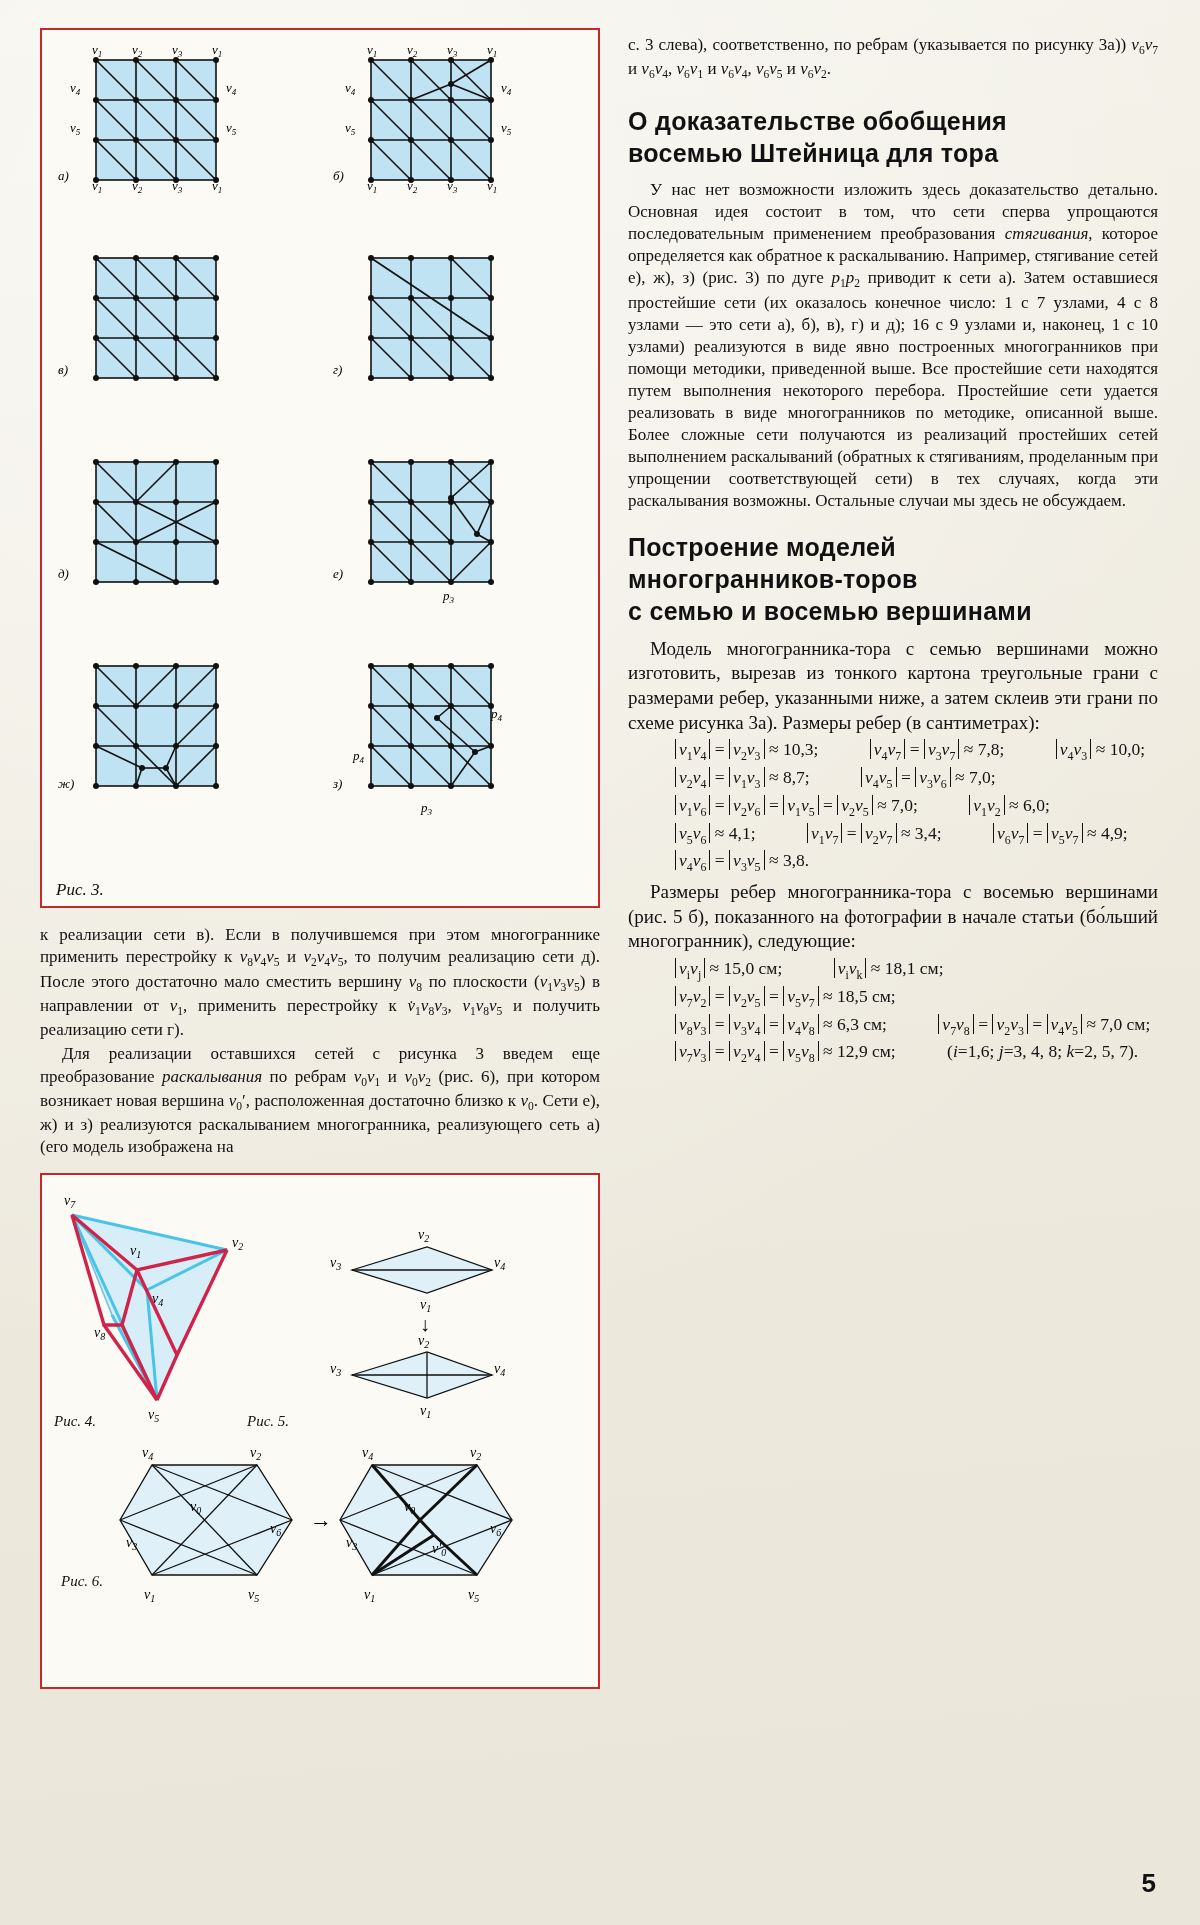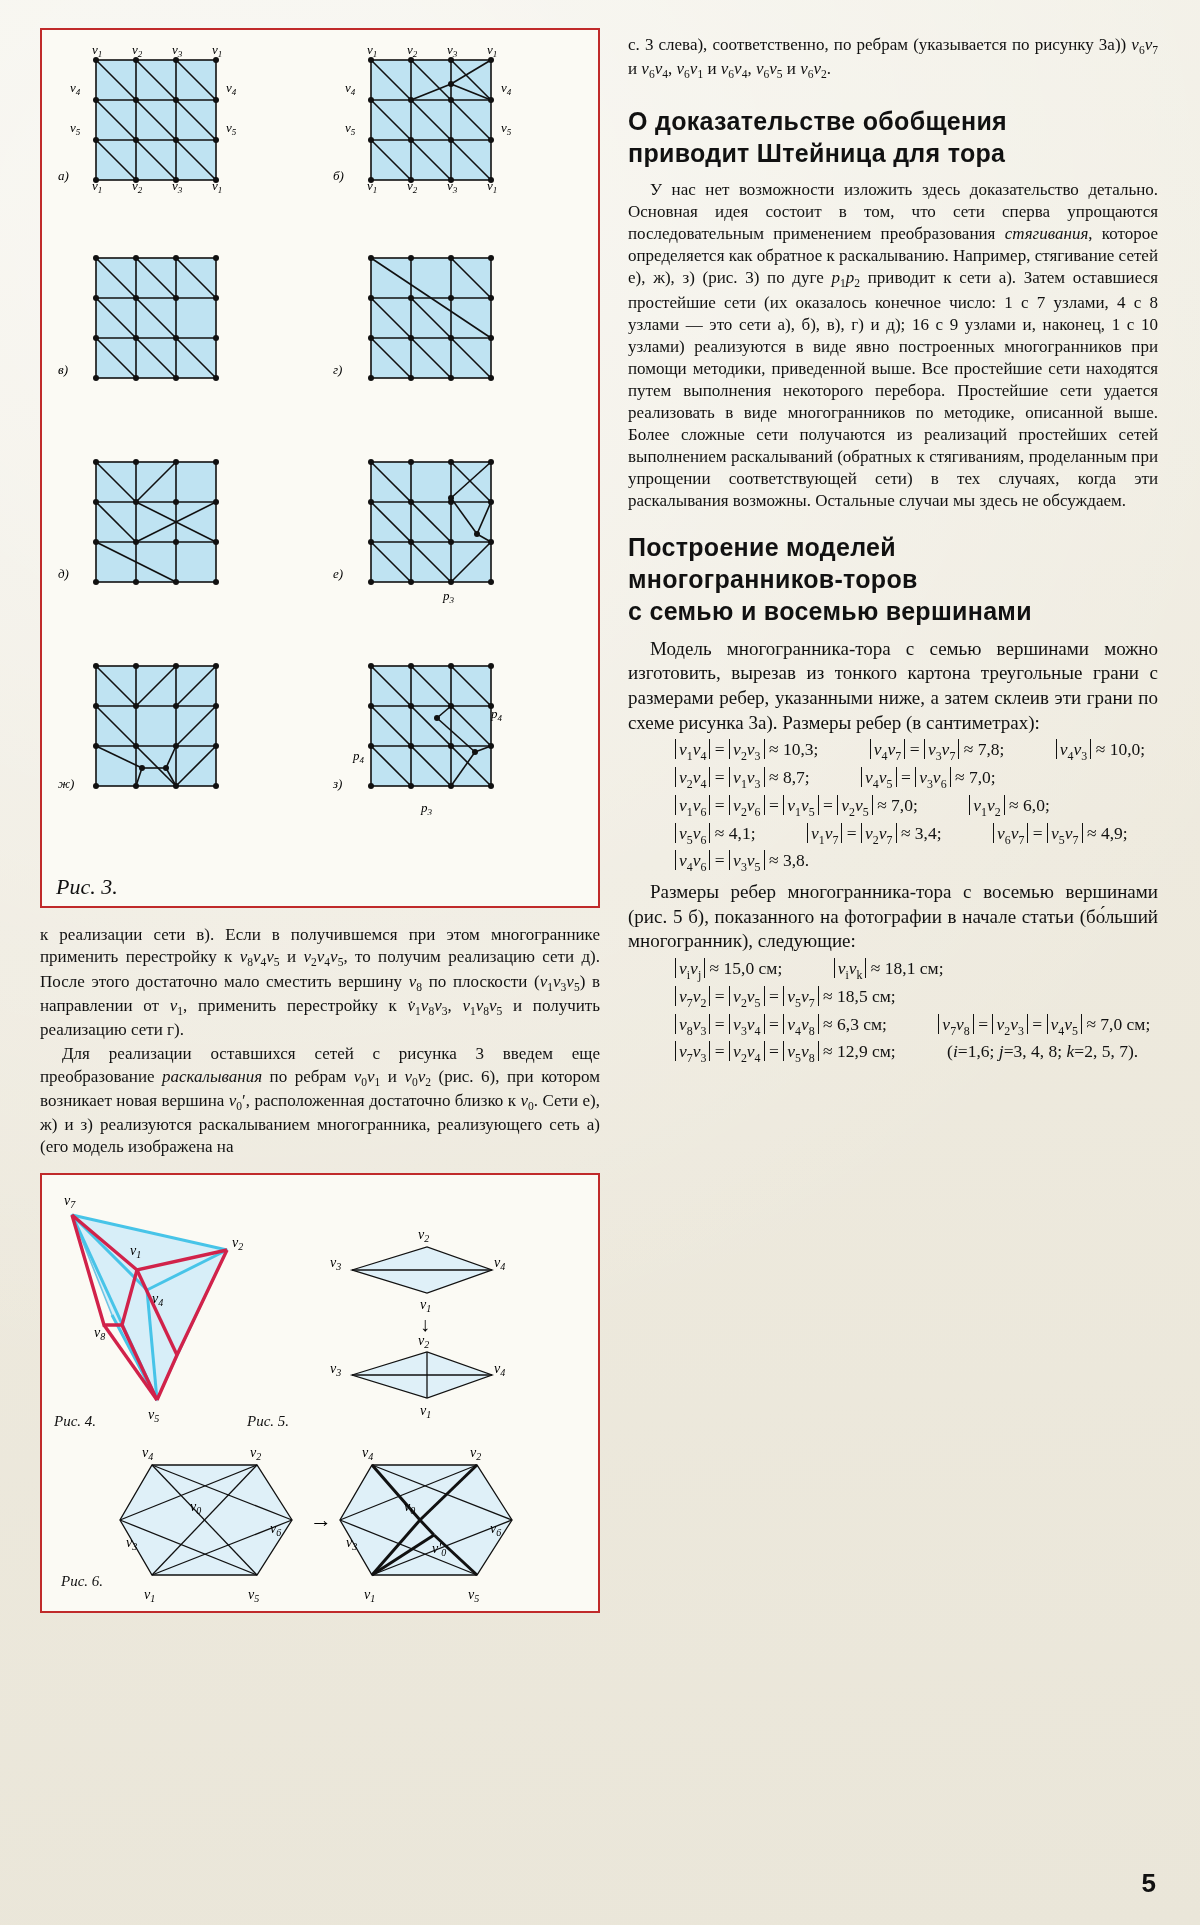--- a/index.html
+++ b/index.html
@@ -33,21 +33,21 @@
     display:grid;
     grid-template-columns:1fr 1fr;
     grid-template-rows:repeat(4, 1fr);
     gap:4px 10px;
     height:812px;
   }
   .cell{position:relative;}
   .cell svg{position:absolute;left:0;top:0;}
   .fig-caption{
     font-style:italic;
-    font-size:22px;
+    font-size:17px;
     position:absolute;
     left:14px;bottom:6px;
   }
 
   
   .ptext{
     font-size:17px;
     line-height:1.30;
     text-align:justify;
     hyphens:auto;
@@ -62,21 +62,21 @@
     margin:22px 0 10px 0;
     letter-spacing:0.3px;
   }
   i.it{font-style:italic;}
   sub{font-size:0.68em;}
 
   
   .figs-box{
     border:2px solid #c02a2a;
     background:#fbfaf4;
-    width:560px;height:440px;
+    width:560px;height:516px;
     box-sizing:border-box;
     position:relative;
     margin-top:14px;
   }
   .figs-box .lbl{
     position:absolute;
     font-style:italic;
     font-size:15px;
   }
   .pageno{
@@ -589,21 +589,21 @@
   </div>
 
   <div class="col-right">
 
     <p class="ptext">
       с. 3 слева), соответственно, по ребрам (указывается по рисунку 3а)) <i class="it">v</i><sub>6</sub><i class="it">v</i><sub>7</sub> и <i class="it">v</i><sub>6</sub><i class="it">v</i><sub>4</sub>, <i class="it">v</i><sub>6</sub><i class="it">v</i><sub>1</sub> и <i class="it">v</i><sub>6</sub><i class="it">v</i><sub>4</sub>, <i class="it">v</i><sub>6</sub><i class="it">v</i><sub>5</sub> и <i class="it">v</i><sub>6</sub><i class="it">v</i><sub>2</sub>.
     </p>
 
     <div class="head">
       <span>О доказательстве обобщения</span><br>
-      <span>приводит Штейница для тора</span>
+      <span>восемью Штейница для тора</span>
     </div>
 
     <p class="ptext indent">
       У нас нет возможности изложить здесь доказательство детально. Основная идея состоит в том, что сети сперва упрощаются последовательным применением преобразования <i class="it">стягивания</i>, которое определяется как обратное к раскалыванию. Например, стягивание сетей е), ж), з) (рис. 3) по дуге <i class="it">p</i><sub>1</sub><i class="it">p</i><sub>2</sub> приводит к сети а). Затем оставшиеся простейшие сети (их оказалось конечное число: 1 с 7 узлами, 4 с 8 узлами — это сети а), б), в), г) и д); 16 с 9 узлами и, наконец, 1 с 10 узлами) реализуются в виде явно построенных многогранников при помощи методики, приведенной выше. Все простейшие сети находятся путем выполнения некоторого перебора. Простейшие сети удается реализовать в виде многогранников по методике, описанной выше. Более сложные сети получаются из реализаций простейших сетей выполнением раскалываний (обратных к стягиваниям, проделанным при упрощении соответствующей сети) в тех случаях, когда эти раскалывания возможны. Остальные случаи мы здесь не обсуждаем.
     </p>
 
     <div class="head" style="margin-top:18px;">
       <span>Построение моделей</span><br>
       <span>многогранников-торов</span><br>
       <span>с семью и восемью вершинами</span>

